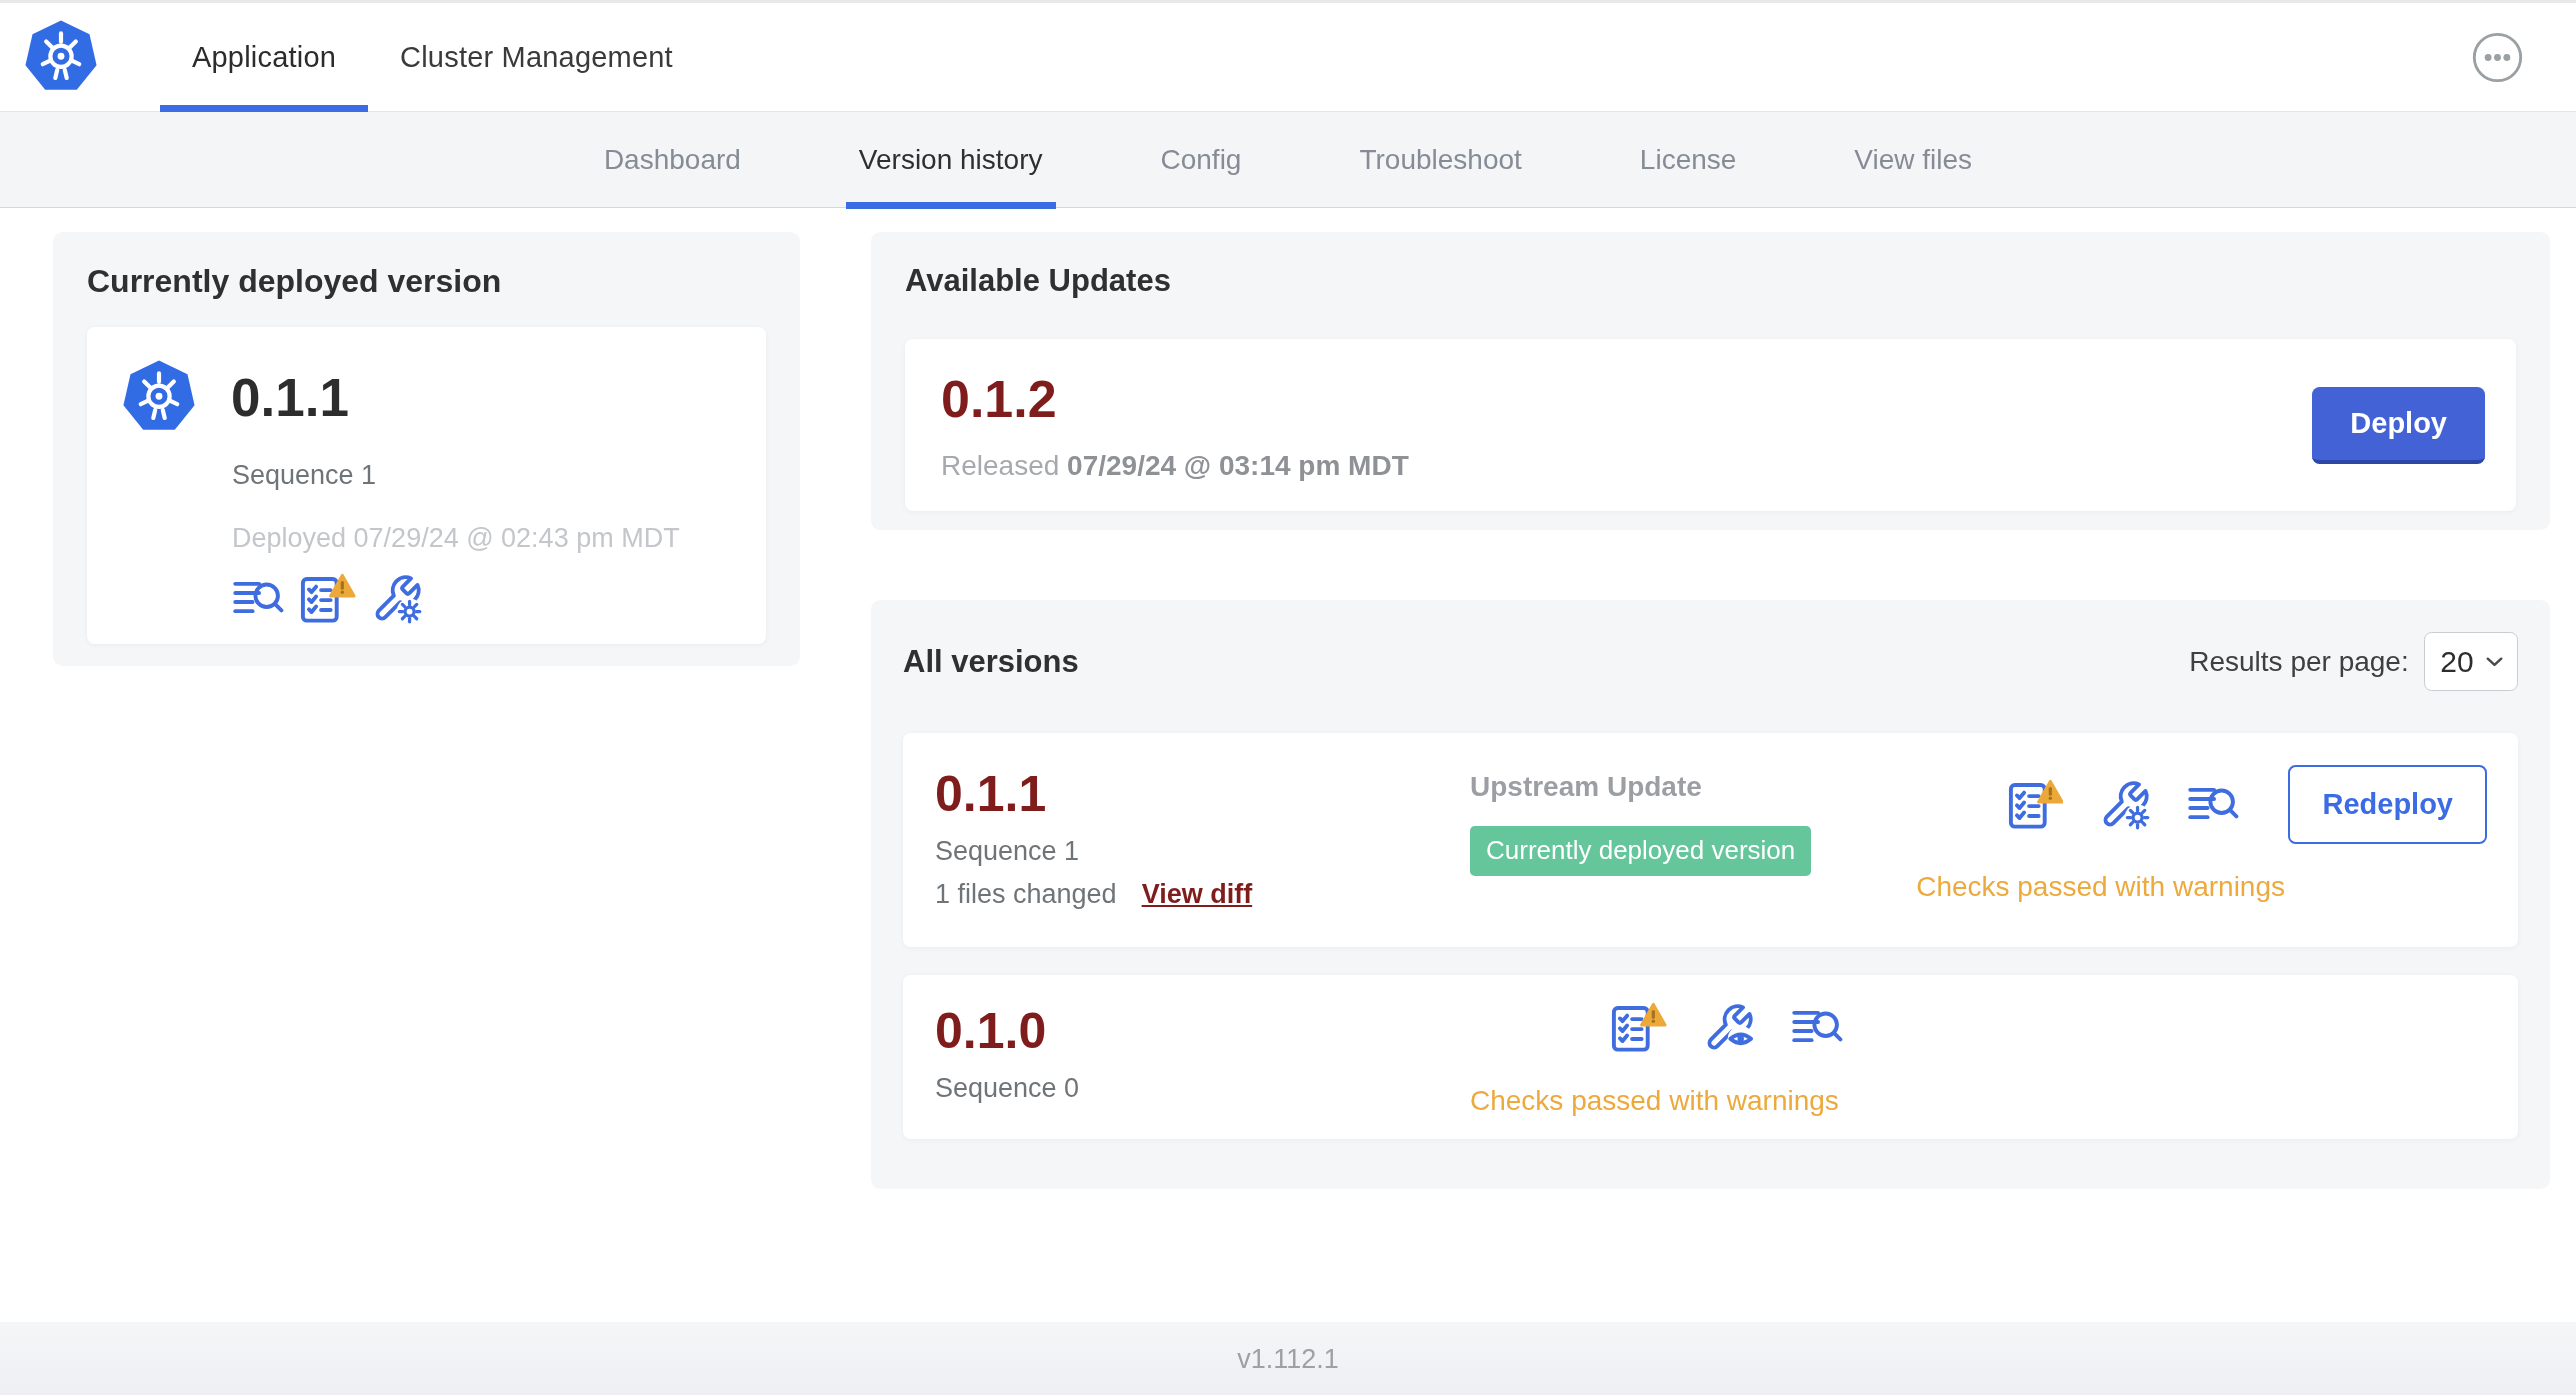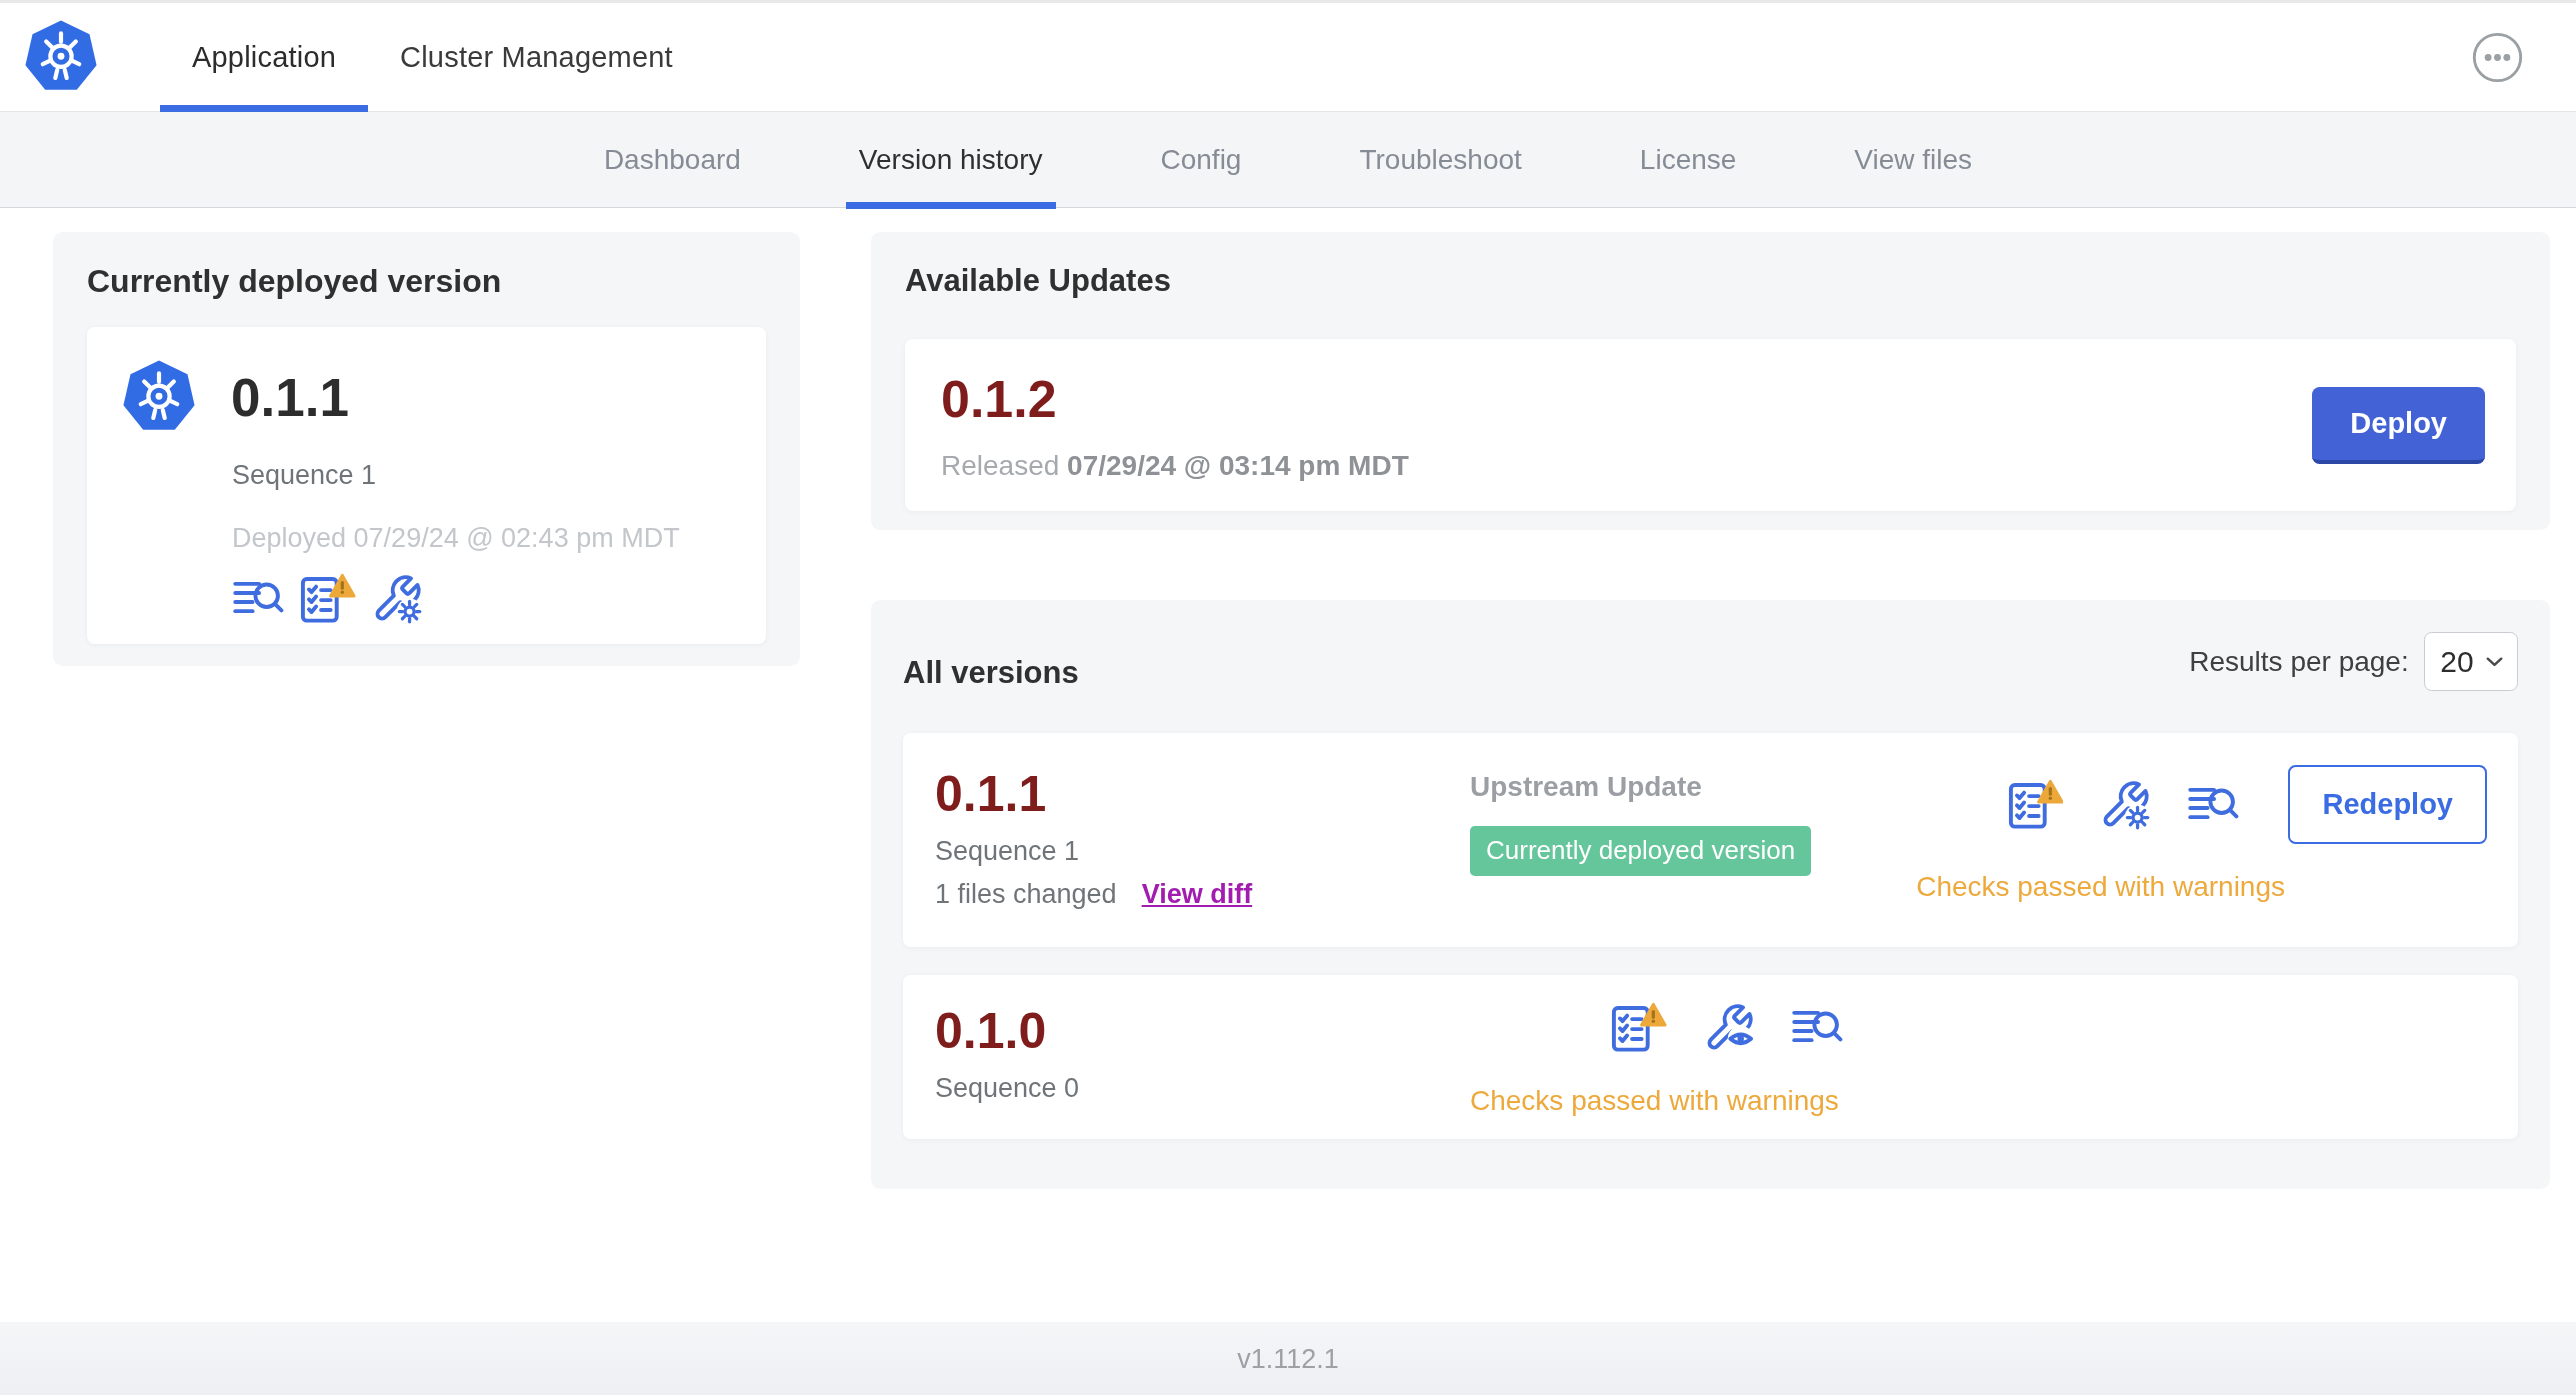--- a/index.html
+++ b/index.html
@@ -58,34 +58,34 @@
   .updates-inner{ margin-top:40px; height:172px; display:flex; align-items:center; padding:0 31px 0 36px; }
   .ver-lg{ font-size:50px; font-weight:700; color:#7f1d1d; }
   .released{ margin-top:21px; font-size:28px; color:#a6a9ad; }
   .released .date{ color:#8e9195; font-weight:700; }
   .btn-primary{
     margin-left:auto; background:#4262d6; color:#fff; font-size:29px; font-weight:700;
     padding:20px 38px; border:none; border-bottom:4.8px solid #2c47a6; border-radius:7.6px;
     cursor:pointer; font-family:inherit;
   }
   .versions-card{ padding:32px 32px; height:589px; }
-  .versions-head{ display:flex; align-items:flex-end; }
+  .versions-head{ display:flex; align-items:center; }
   .rpp{ margin-left:auto; display:flex; align-items:center; gap:15.3px; font-size:28px; color:#3f3f3f; }
   .select{
     width:94px; height:59px; background:#fff; border:1.9px solid #c9ccd0; border-radius:7.6px;
     display:flex; align-items:center; justify-content:space-between;
     padding:0 9.5px 0 15.3px; font-size:30px; color:#2d2d2d; cursor:pointer;
   }
   .select svg{ width:27px; height:27px; display:block; }
   .vrow{ display:flex; padding:32px 31px 29px 32px; }
   .vrow.first{ margin-top:42px; height:214px; }
   .vrow.second{ margin-top:28px; height:164px; padding-top:27px; }
   .vrow-left{ width:535px; }
   .files-line{ display:flex; align-items:center; gap:25px; margin-top:11.5px; font-size:27px; color:#6f7478; }
-  .link{ color:#a21caf; font-weight:700; text-decoration:underline; cursor:pointer; }
+  .link{ color:#7f1d1d; font-weight:700; text-decoration:underline; cursor:pointer; }
   .vrow-mid{ flex:1; padding-top:5.7px; }
   .source{ font-size:28px; font-weight:700; color:#9b9fa4; }
   .badge{ display:inline-block; margin-top:23px; font-size:26px; color:#fff; padding:9.5px 16px; border-radius:4.8px; }
   .badge.green{ background:#66c69b; }
   .badge.gray{ background:#b4bfc6; }
   .vrow-right{ display:flex; flex-direction:column; align-items:flex-end; }
   .actions{ display:flex; align-items:center; gap:36px; }
   .btn-outline{
     border:2.9px solid #3b6ce4; color:#3b6ce4; background:#fff; font-size:29px; font-weight:700;
     padding:21px 32px; border-radius:7.6px; margin-left:13.4px; cursor:pointer; font-family:inherit;

